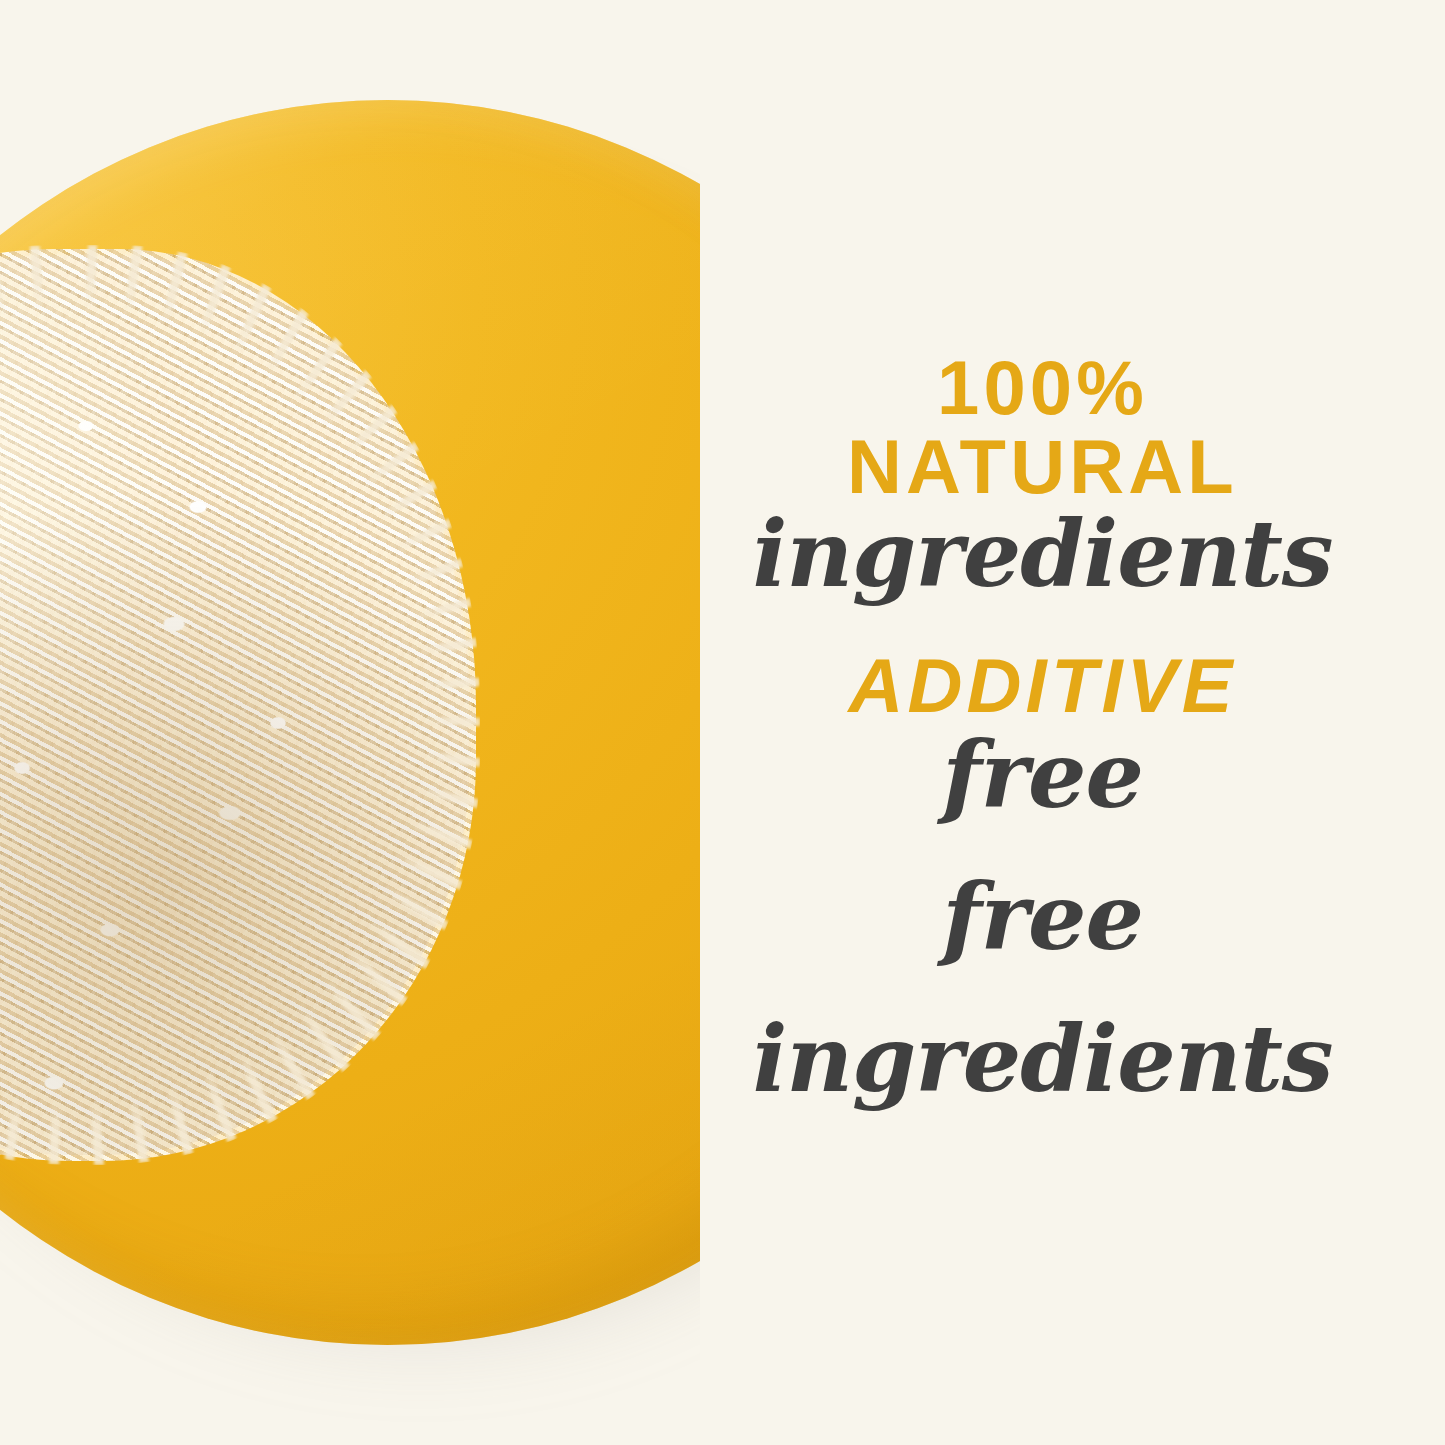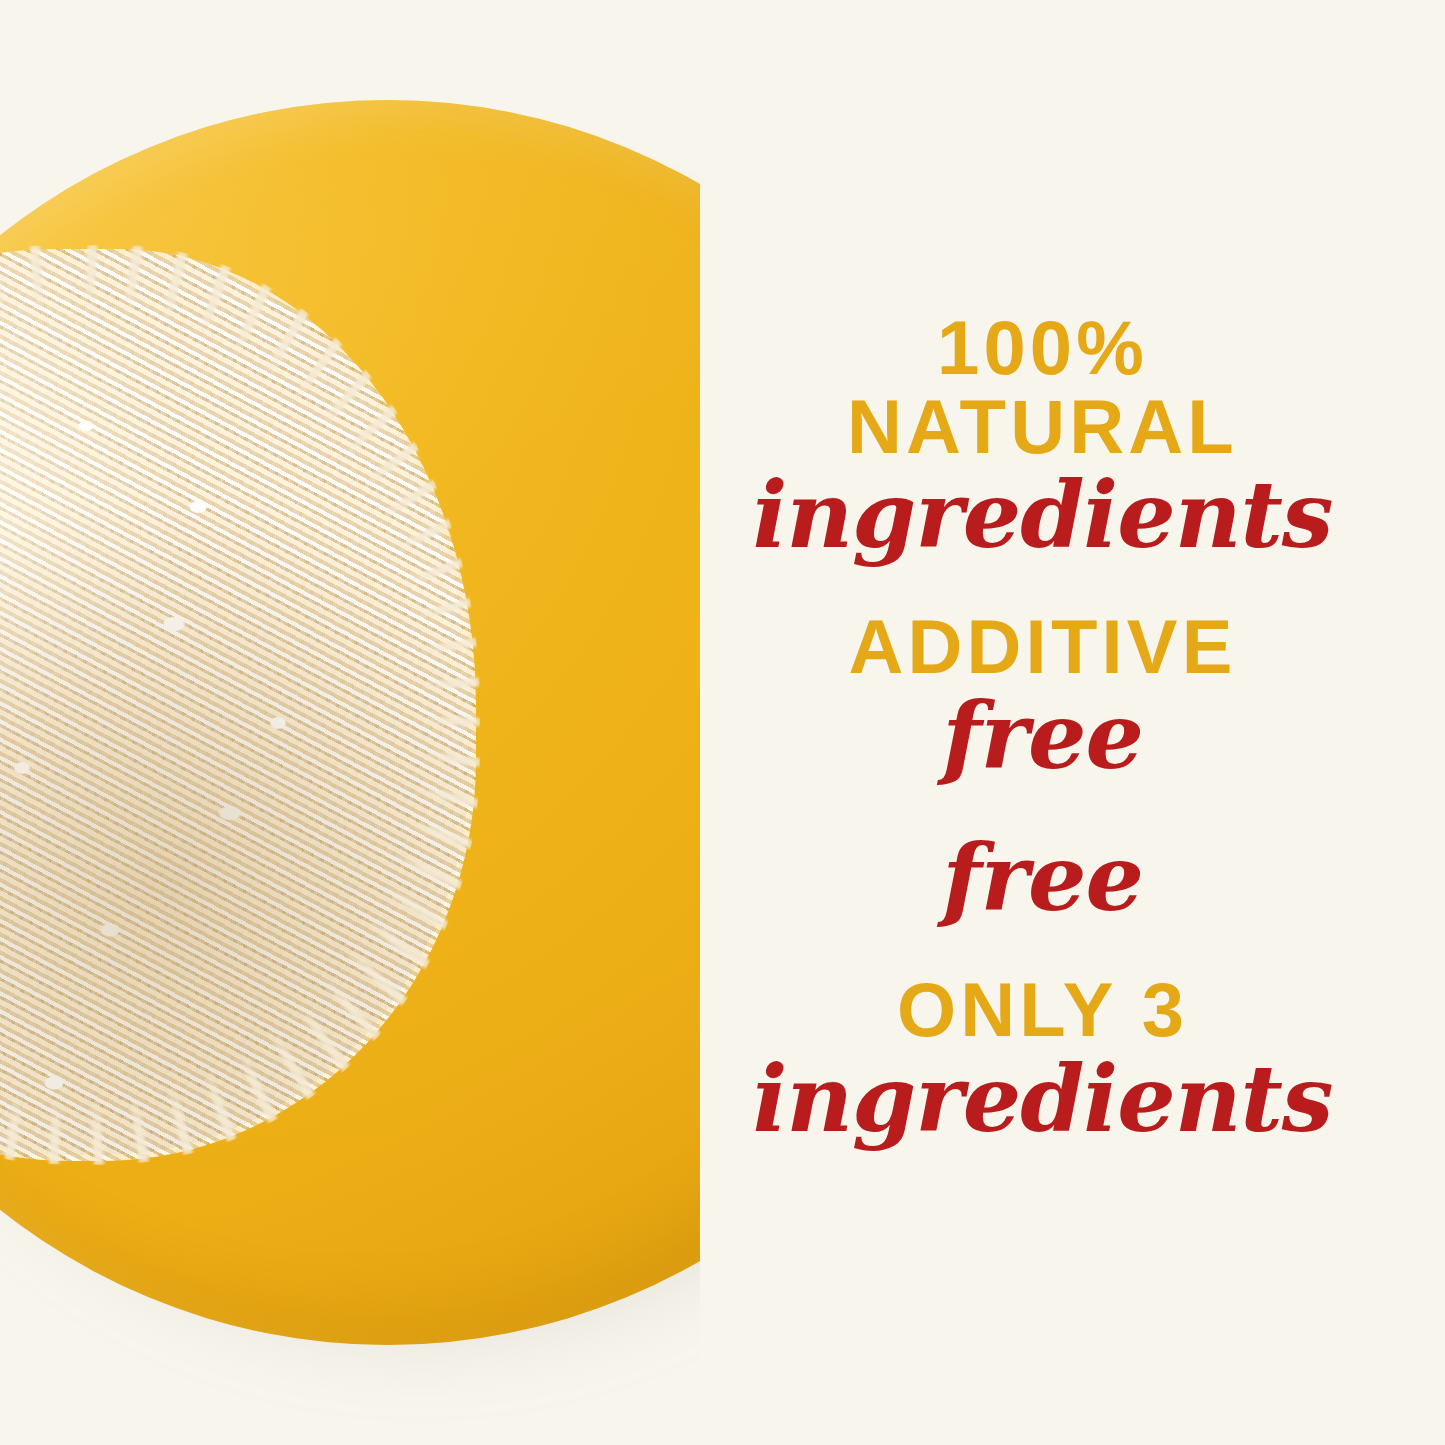--- a/index.html
+++ b/index.html
@@ -186,34 +186,34 @@
     color: #E5A816;
     font-family: "Liberation Sans", sans-serif;
     font-weight: 700;
     letter-spacing: 0.055em;
     line-height: 1.04;
     text-transform: uppercase;
     white-space: pre-line;
   }
   .claim-sub {
     display: block;
-    color: #b91c1c;
+    color: #404040;
     font-family: "DejaVu Serif", "Liberation Serif", serif;
     font-style: italic;
     font-weight: 700;
     line-height: 1.0;
     letter-spacing: -0.012em;
     margin-top: 4px;
   }
 
   
   #claim-1 .claim-head { font-size: 76px; }
   #claim-1 .claim-sub  { font-size: 92px; margin-top: 2px; }
 
-  #claim-2 .claim-head { font-size: 76px; }
+  #claim-2 .claim-head { font-size: 76px; font-style: italic; }
   #claim-2 .claim-sub  { font-size: 92px; }
 
   #claim-3 .claim-head { font-size: 72px; letter-spacing: 0.035em; }
   #claim-3 .claim-sub  { font-size: 92px; }
 
   #claim-4 .claim-head { font-size: 76px; }
   #claim-4 .claim-sub  { font-size: 92px; }
 </style>
 </head>
 <body>
@@ -245,18 +245,17 @@
     <div class="claim" id="claim-2">
       <span class="claim-head">ADDITIVE</span>
       <span class="claim-sub">free</span>
     </div>
 
     <div class="claim" id="claim-3">
       <span class="claim-sub">free</span>
     </div>
 
     <div class="claim" id="claim-4">
-      <span class="claim-head">ONLY 3</span>
       <span class="claim-sub">ingredients</span>
     </div>
 
   </div>
 </div>
 
 </body></html>

